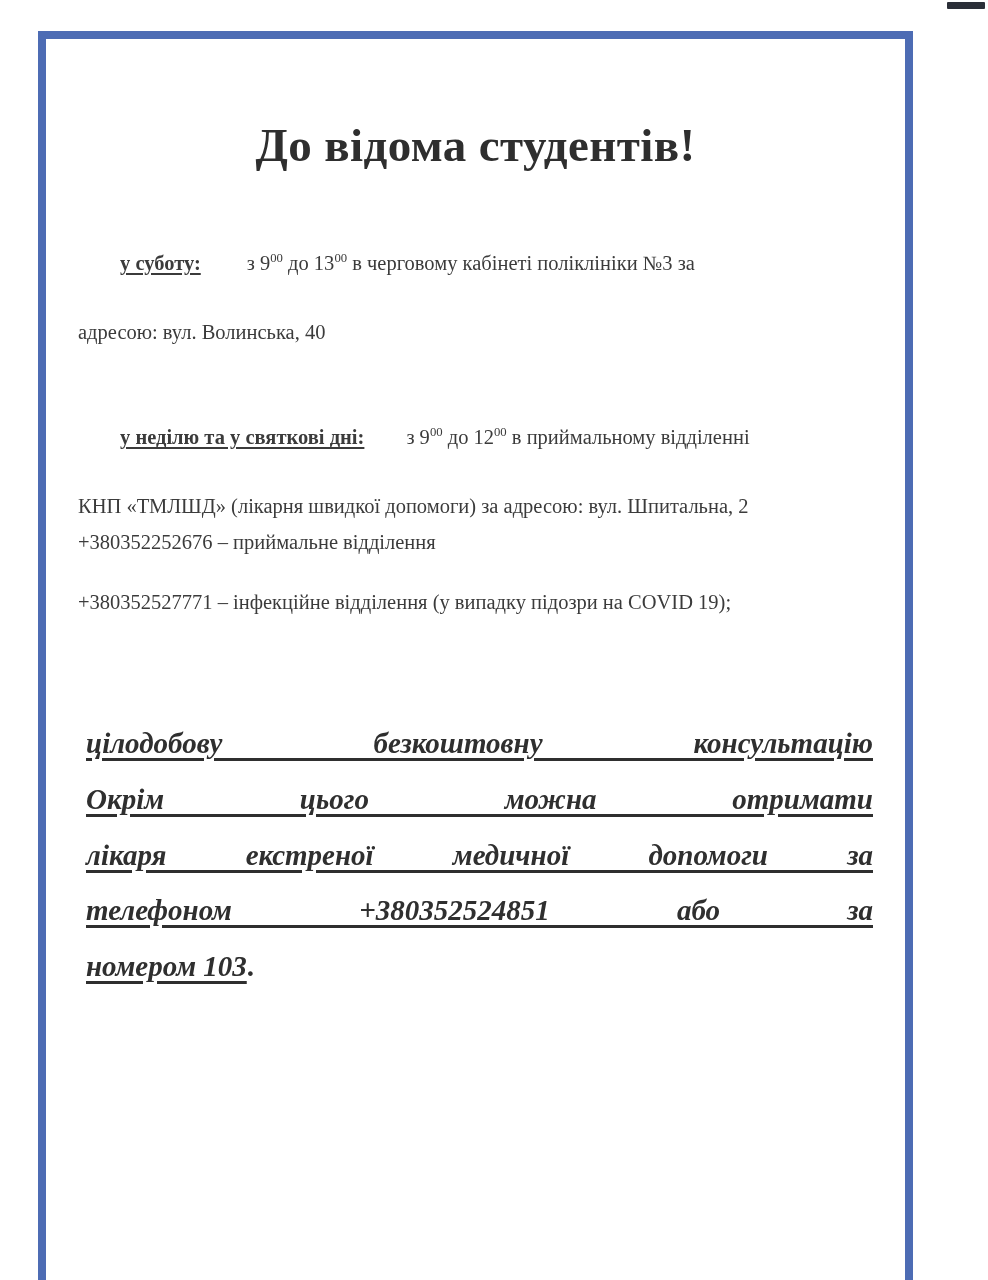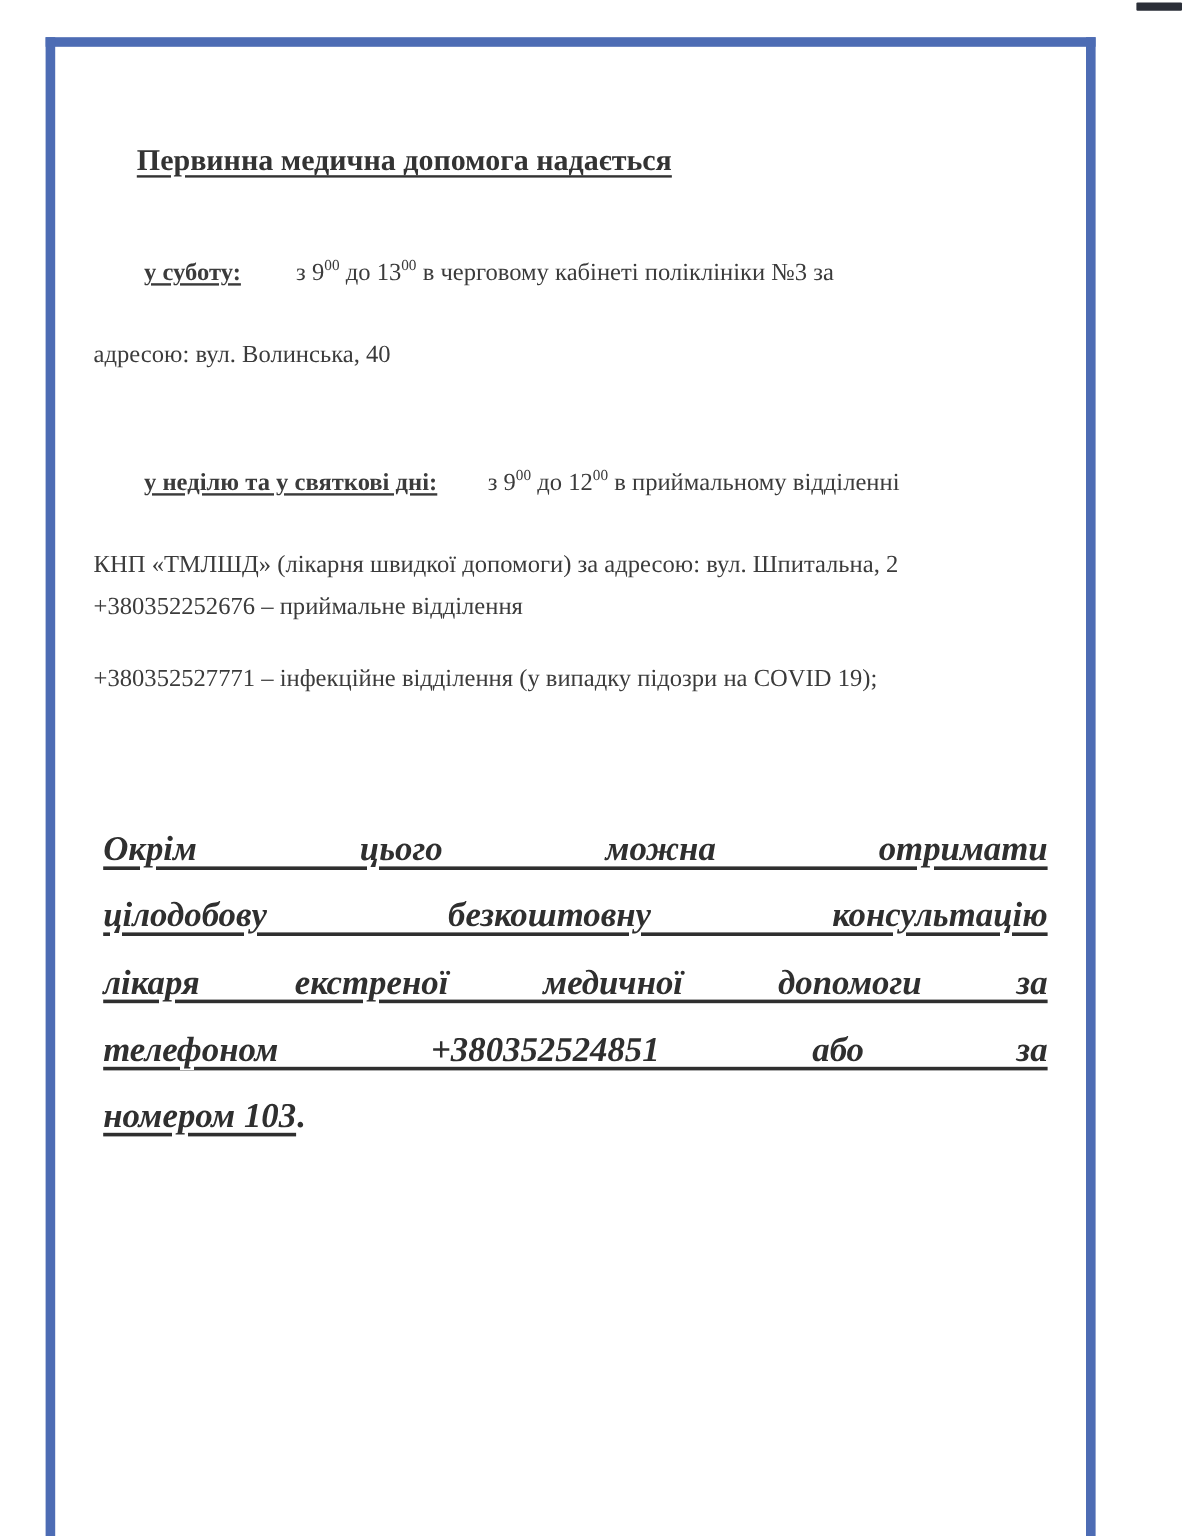--- a/index.html
+++ b/index.html
@@ -143,24 +143,22 @@
 <body>
 
 <div class="page">
 
   <div class="scan-artifact"></div>
 
   <div class="frame"></div>
 
   <div class="content">
 
-
-    <h2 class="section-heading">
-      <span class="u">Первинна медична допомога надається</span>
-    </h2>
+    <h1 class="doc-title">До відома студентів!</h1>
+
 
     <div class="block indent-lead">
       <span class="lead">у суботу:</span><span class="gap-after-lead"></span><span>з 9</span><sup>00</sup>
       <span>до 13</span><sup>00</sup>
       <span>в черговому кабінеті поліклініки №3 за</span>
     </div>
 
     <div class="block">
       <span class="line">адресою: вул. Волинська, 40</span>
     </div>
@@ -182,22 +180,22 @@
       <span class="line">+380352252676 – приймальне відділення</span>
     </div>
 
     <div class="block last-of-group">
       <span class="line">+380352527771 – інфекційне відділення (у випадку підозри на COVID 19);</span>
     </div>
 
     <div class="spacer-sun"></div>
 
     <div class="highlight">
+      <span class="hl-line">цілодобову безкоштовну консультацію</span>
       <span class="hl-line">Окрім цього можна отримати</span>
-      <span class="hl-line">цілодобову безкоштовну консультацію</span>
       <span class="hl-line">лікаря екстреної медичної допомоги за</span>
       <span class="hl-line">телефоном +380352524851 або за</span>
       <span>
         <span class="hl-line final">номером 103</span><span class="tail">.</span>
       </span>
     </div>
 
   </div>
 </div>
 

